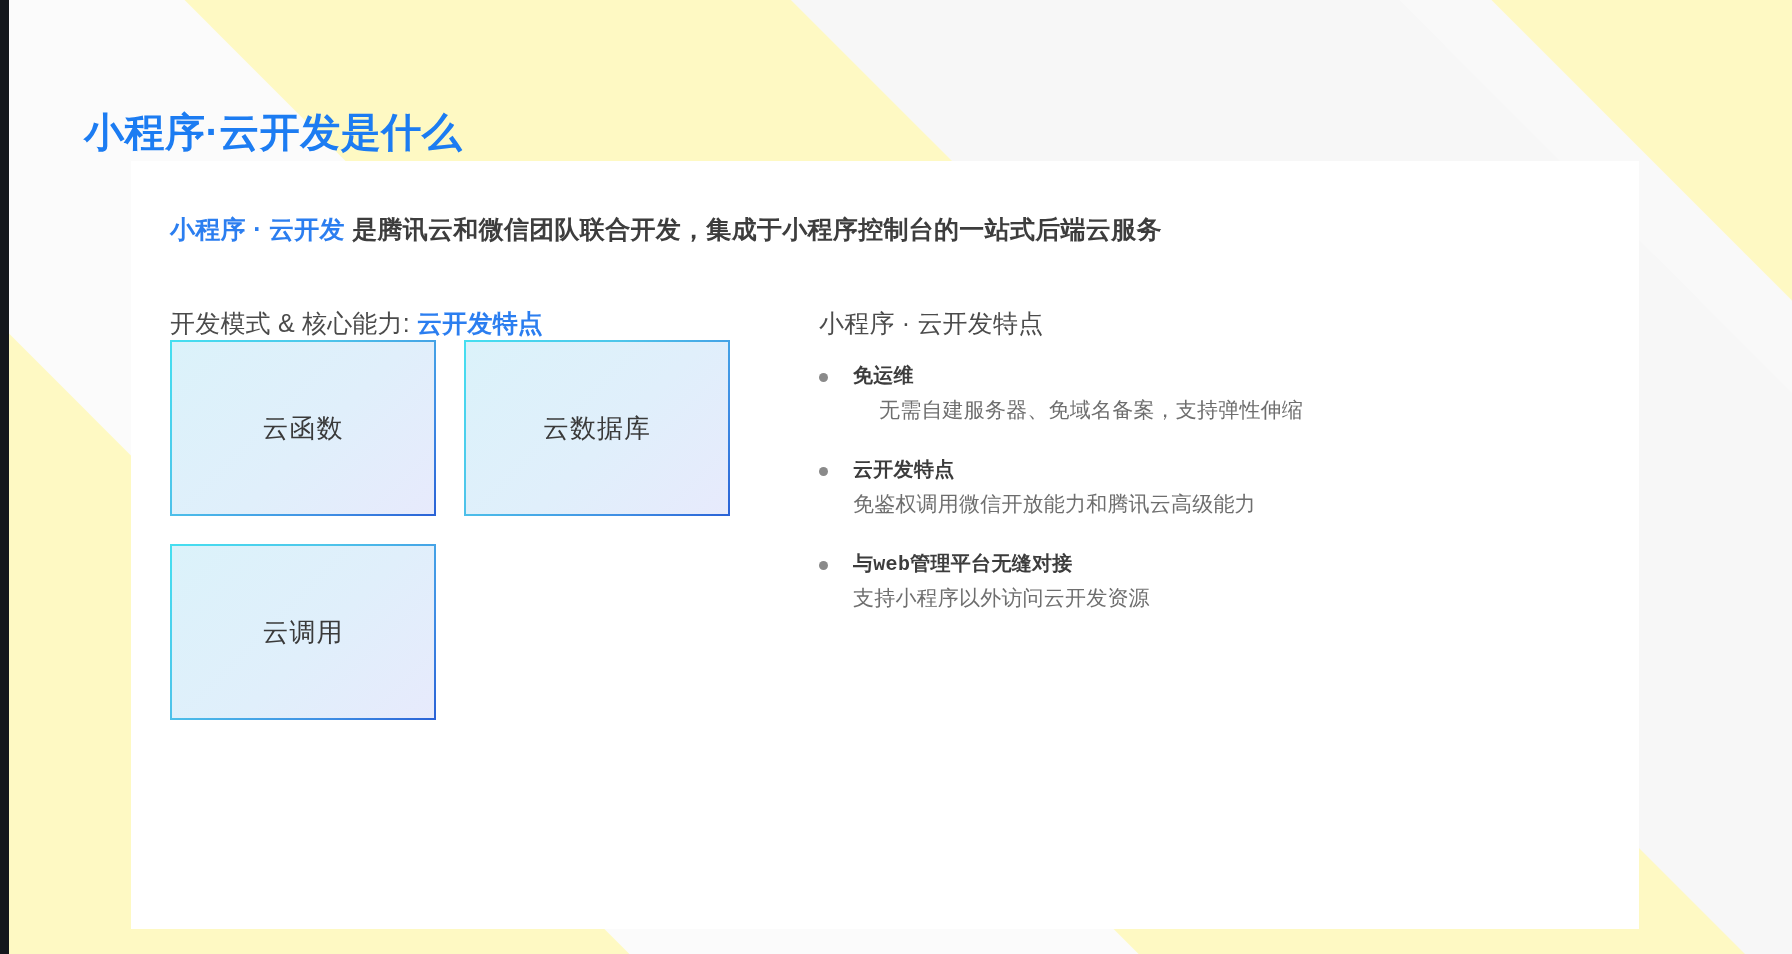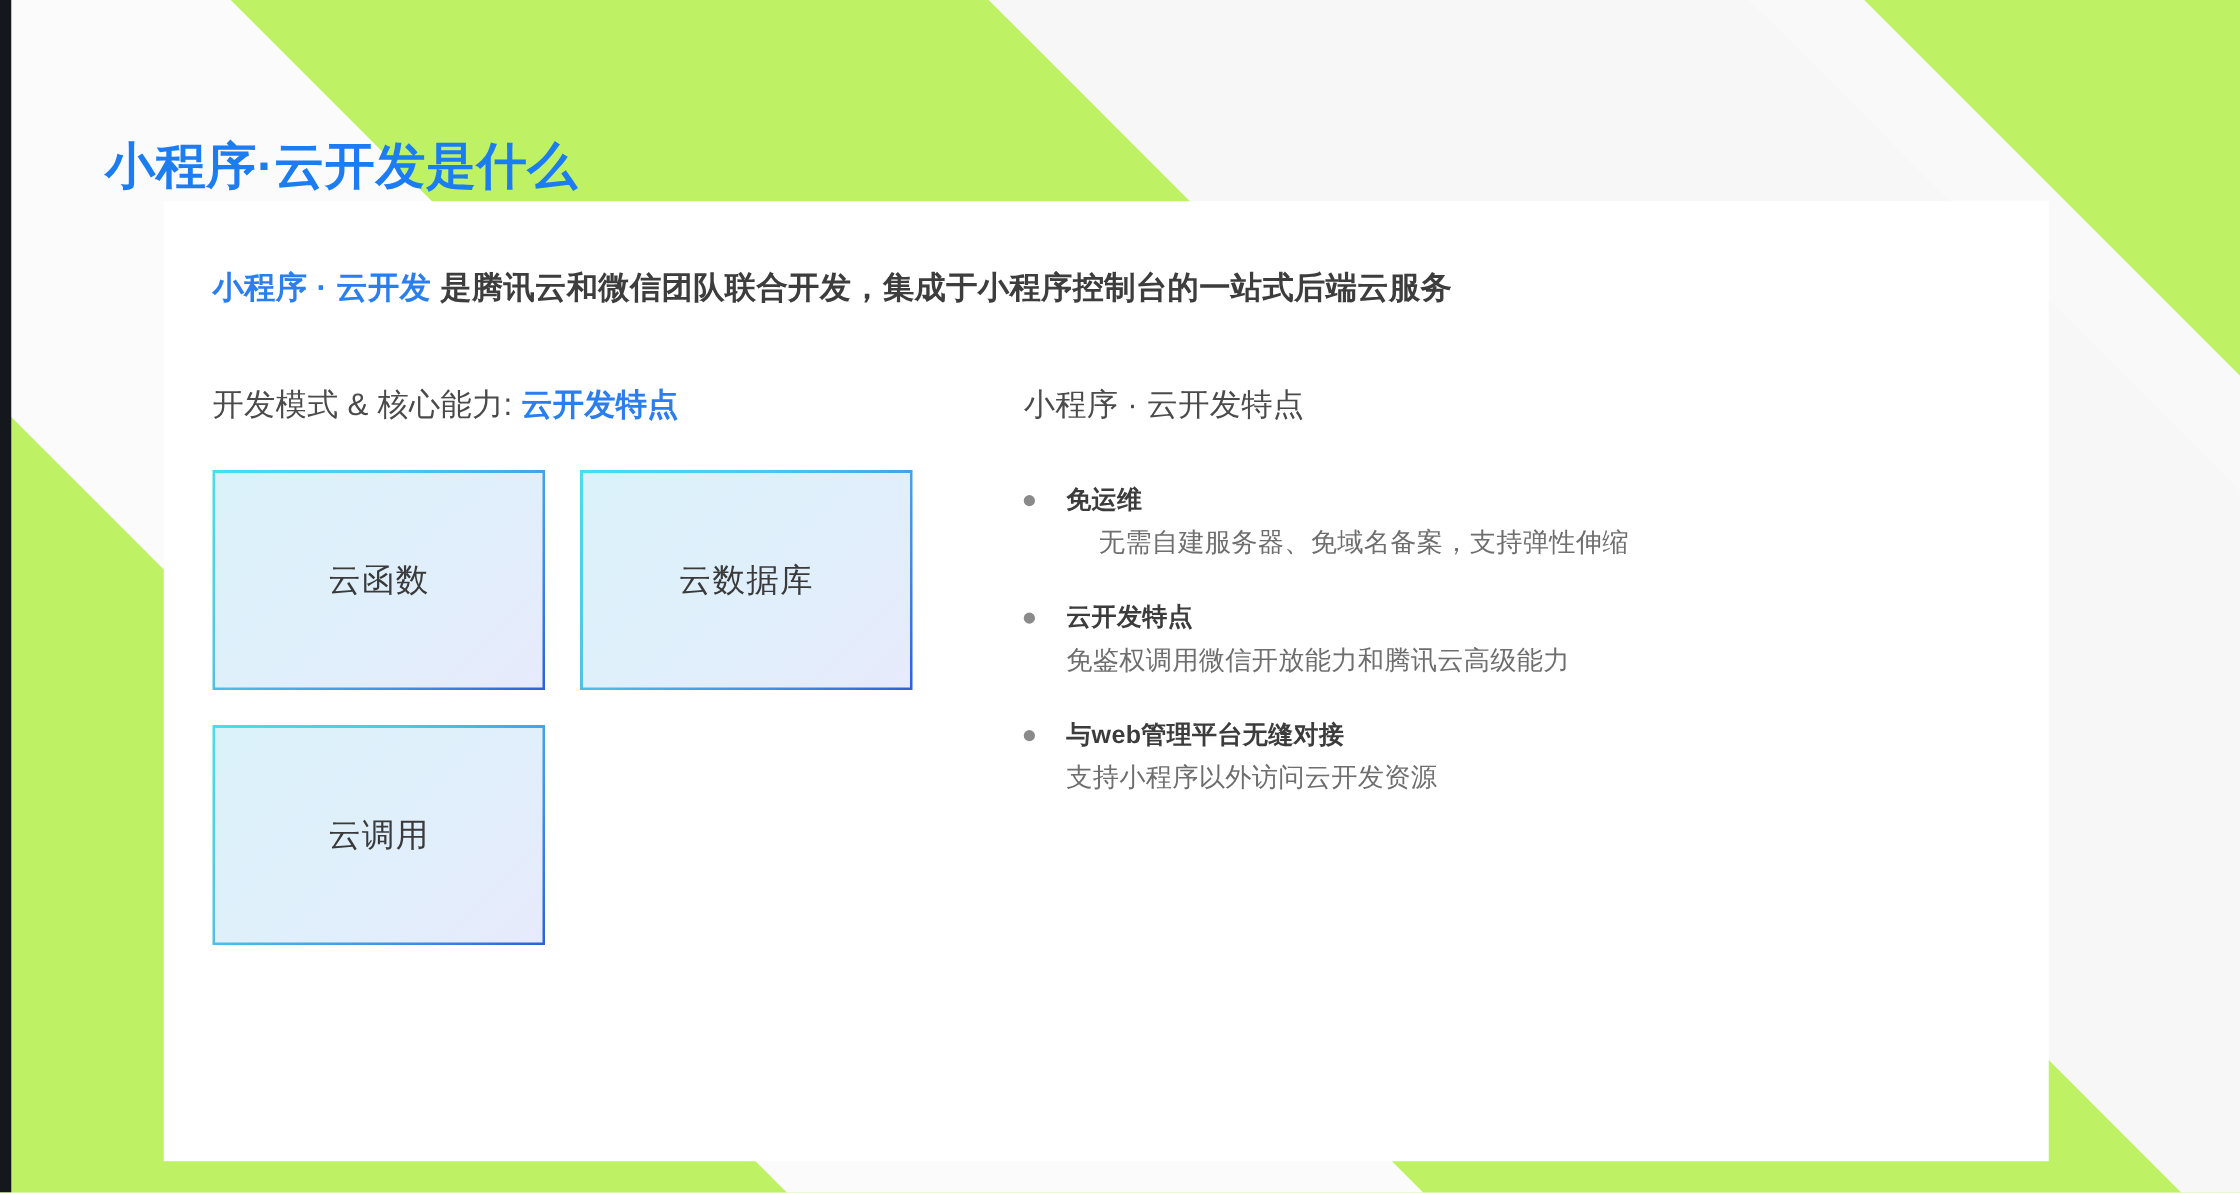--- a/index.html
+++ b/index.html
@@ -12,21 +12,21 @@
     overflow: hidden;
     font-family: "Liberation Sans", "DejaVu Sans", sans-serif;
     background: #f2f2f2;
     position: relative;
   }
 
   
   .slide {
     position: absolute;
     inset: 0;
-    background: #bef264;
+    background: #fef9c3;
     overflow: hidden;
     padding-left: 12px;
   }
   .bg-stripe {
     position: absolute;
     background: #fbfbfb;
     transform: rotate(-45deg);
     transform-origin: center;
     pointer-events: none;
   }
@@ -128,21 +128,20 @@
     white-space: nowrap;
     letter-spacing: 0.2px;
   }
   .col-heading .accent {
     color: #2b7ef0;
     font-weight: bold;
   }
 
   
   .cap-grid {
-    margin-top: 36px;
     display: grid;
     grid-template-columns: 266px 266px;
     grid-template-rows: 176px 176px;
     column-gap: 9px;
     row-gap: 11px;
     width: 541px;
     gap: 28px;
   }
   .cap-box {
     position: relative;
@@ -156,21 +155,22 @@
     box-sizing: border-box;
   }
   .cap-label {
     font-size: 26px;
     color: #3a3a3a;
     letter-spacing: 1px;
   }
 
   
   .features {
-    margin-top: 46px;
+    margin-top: 23px;
+    font-family: Liberation Mono, monospace;
   }
   .feature {
     position: relative;
     margin-bottom: 30px;
   }
   .feature .bullet-dot {
     position: absolute;
     left: 0;
     top: 10px;
     width: 9px;

